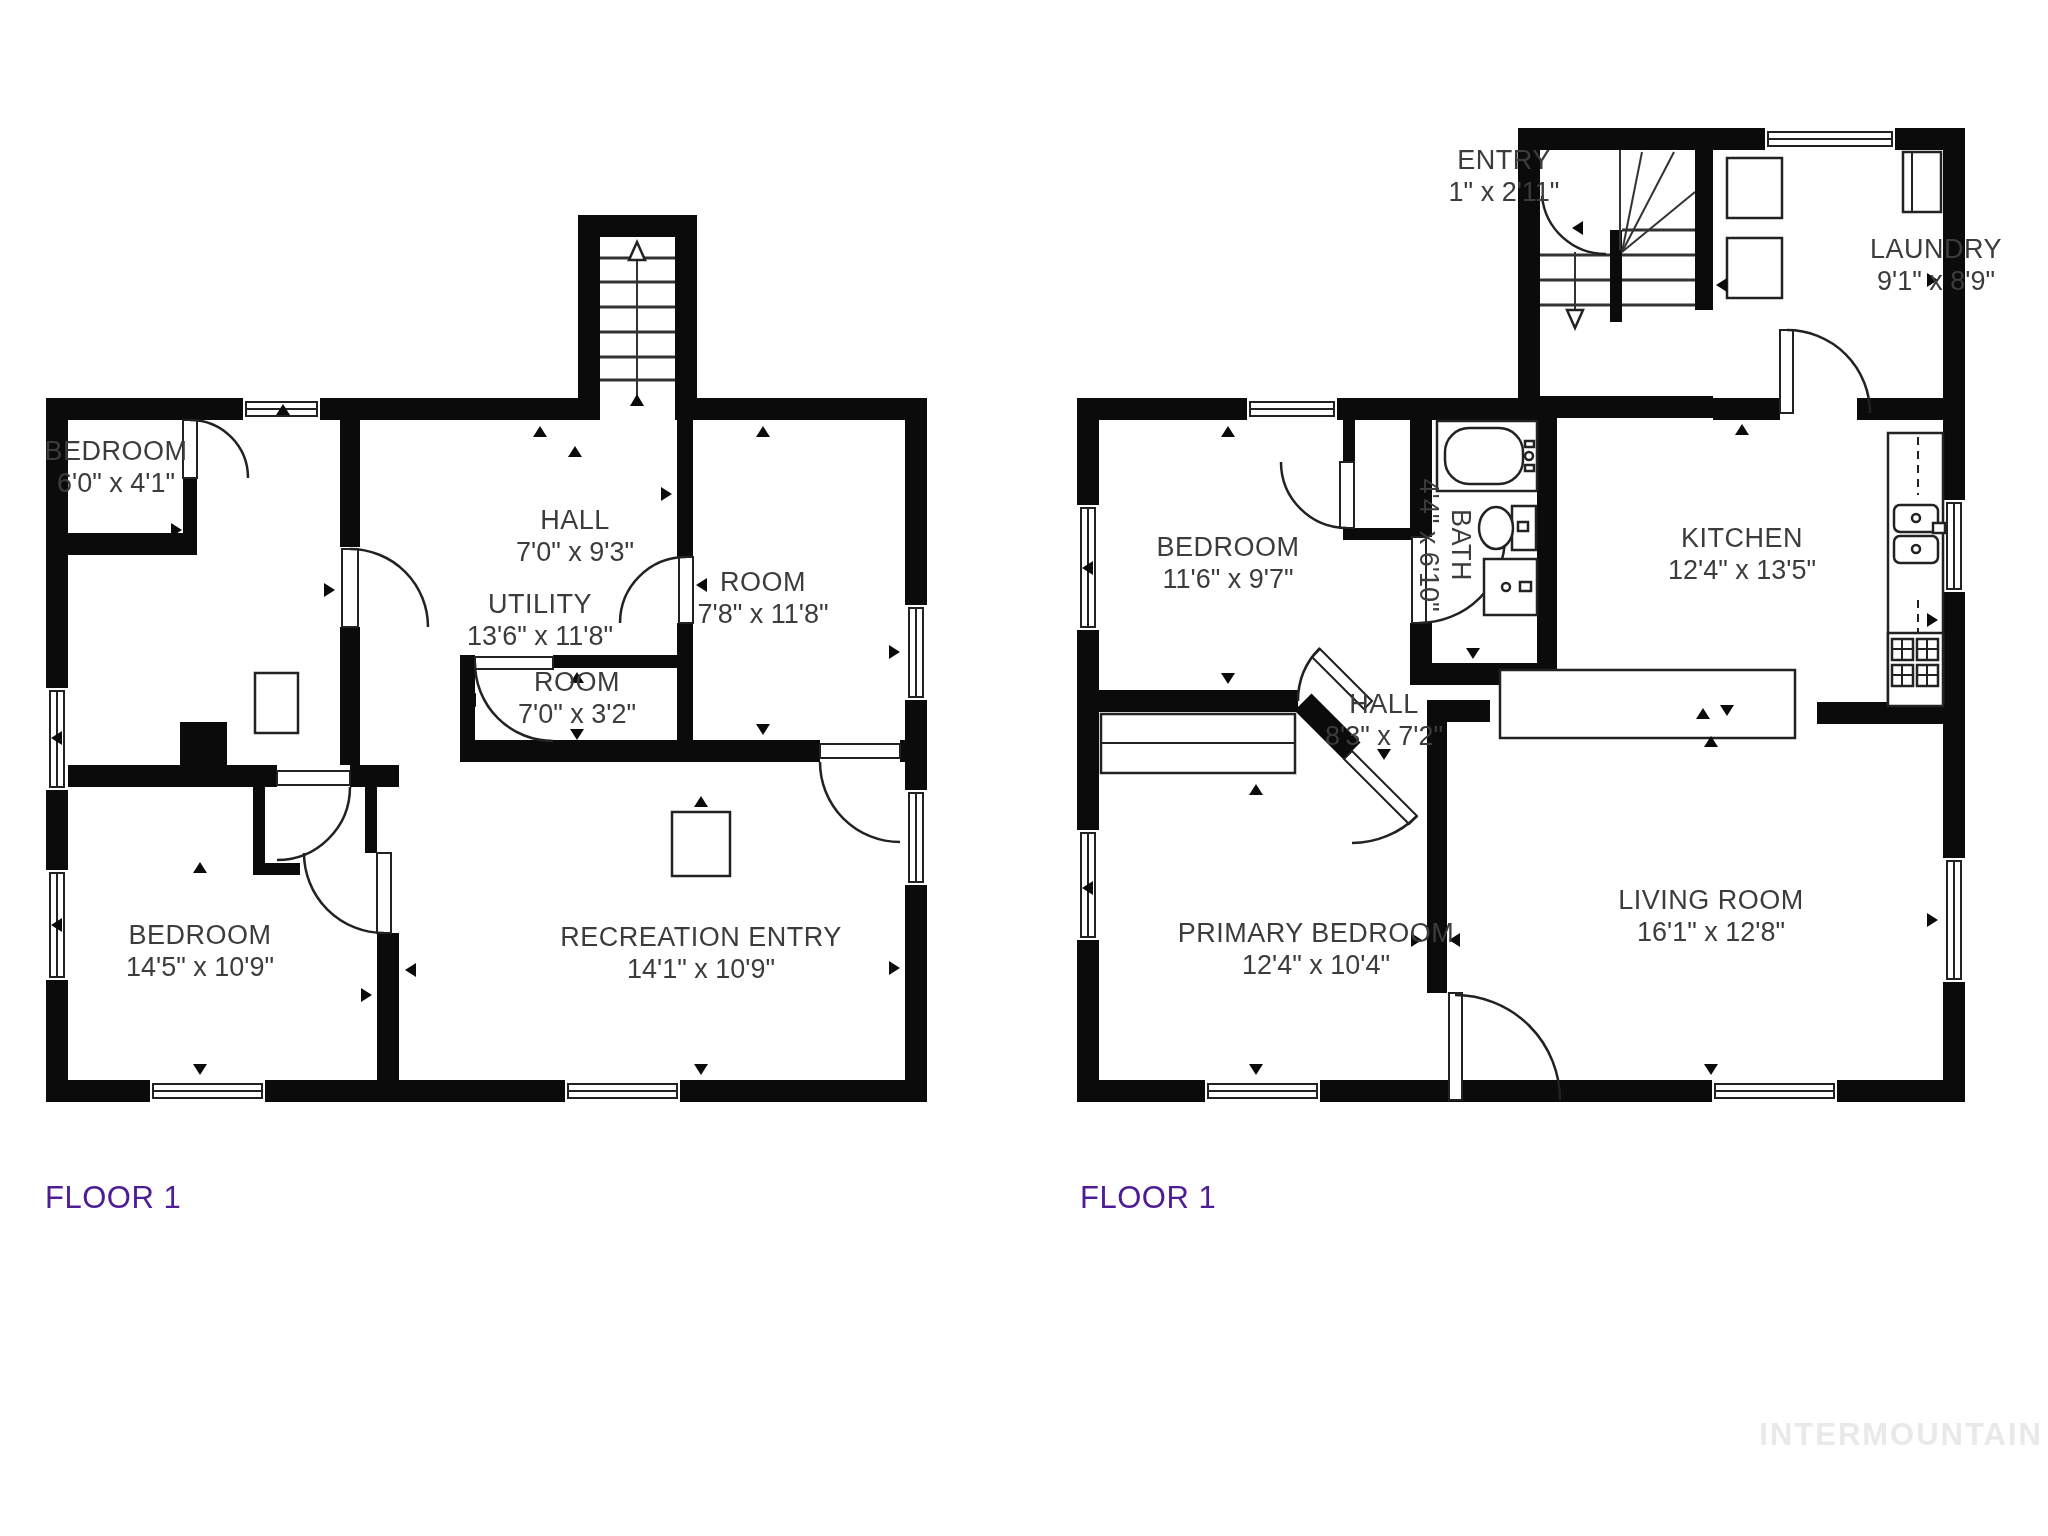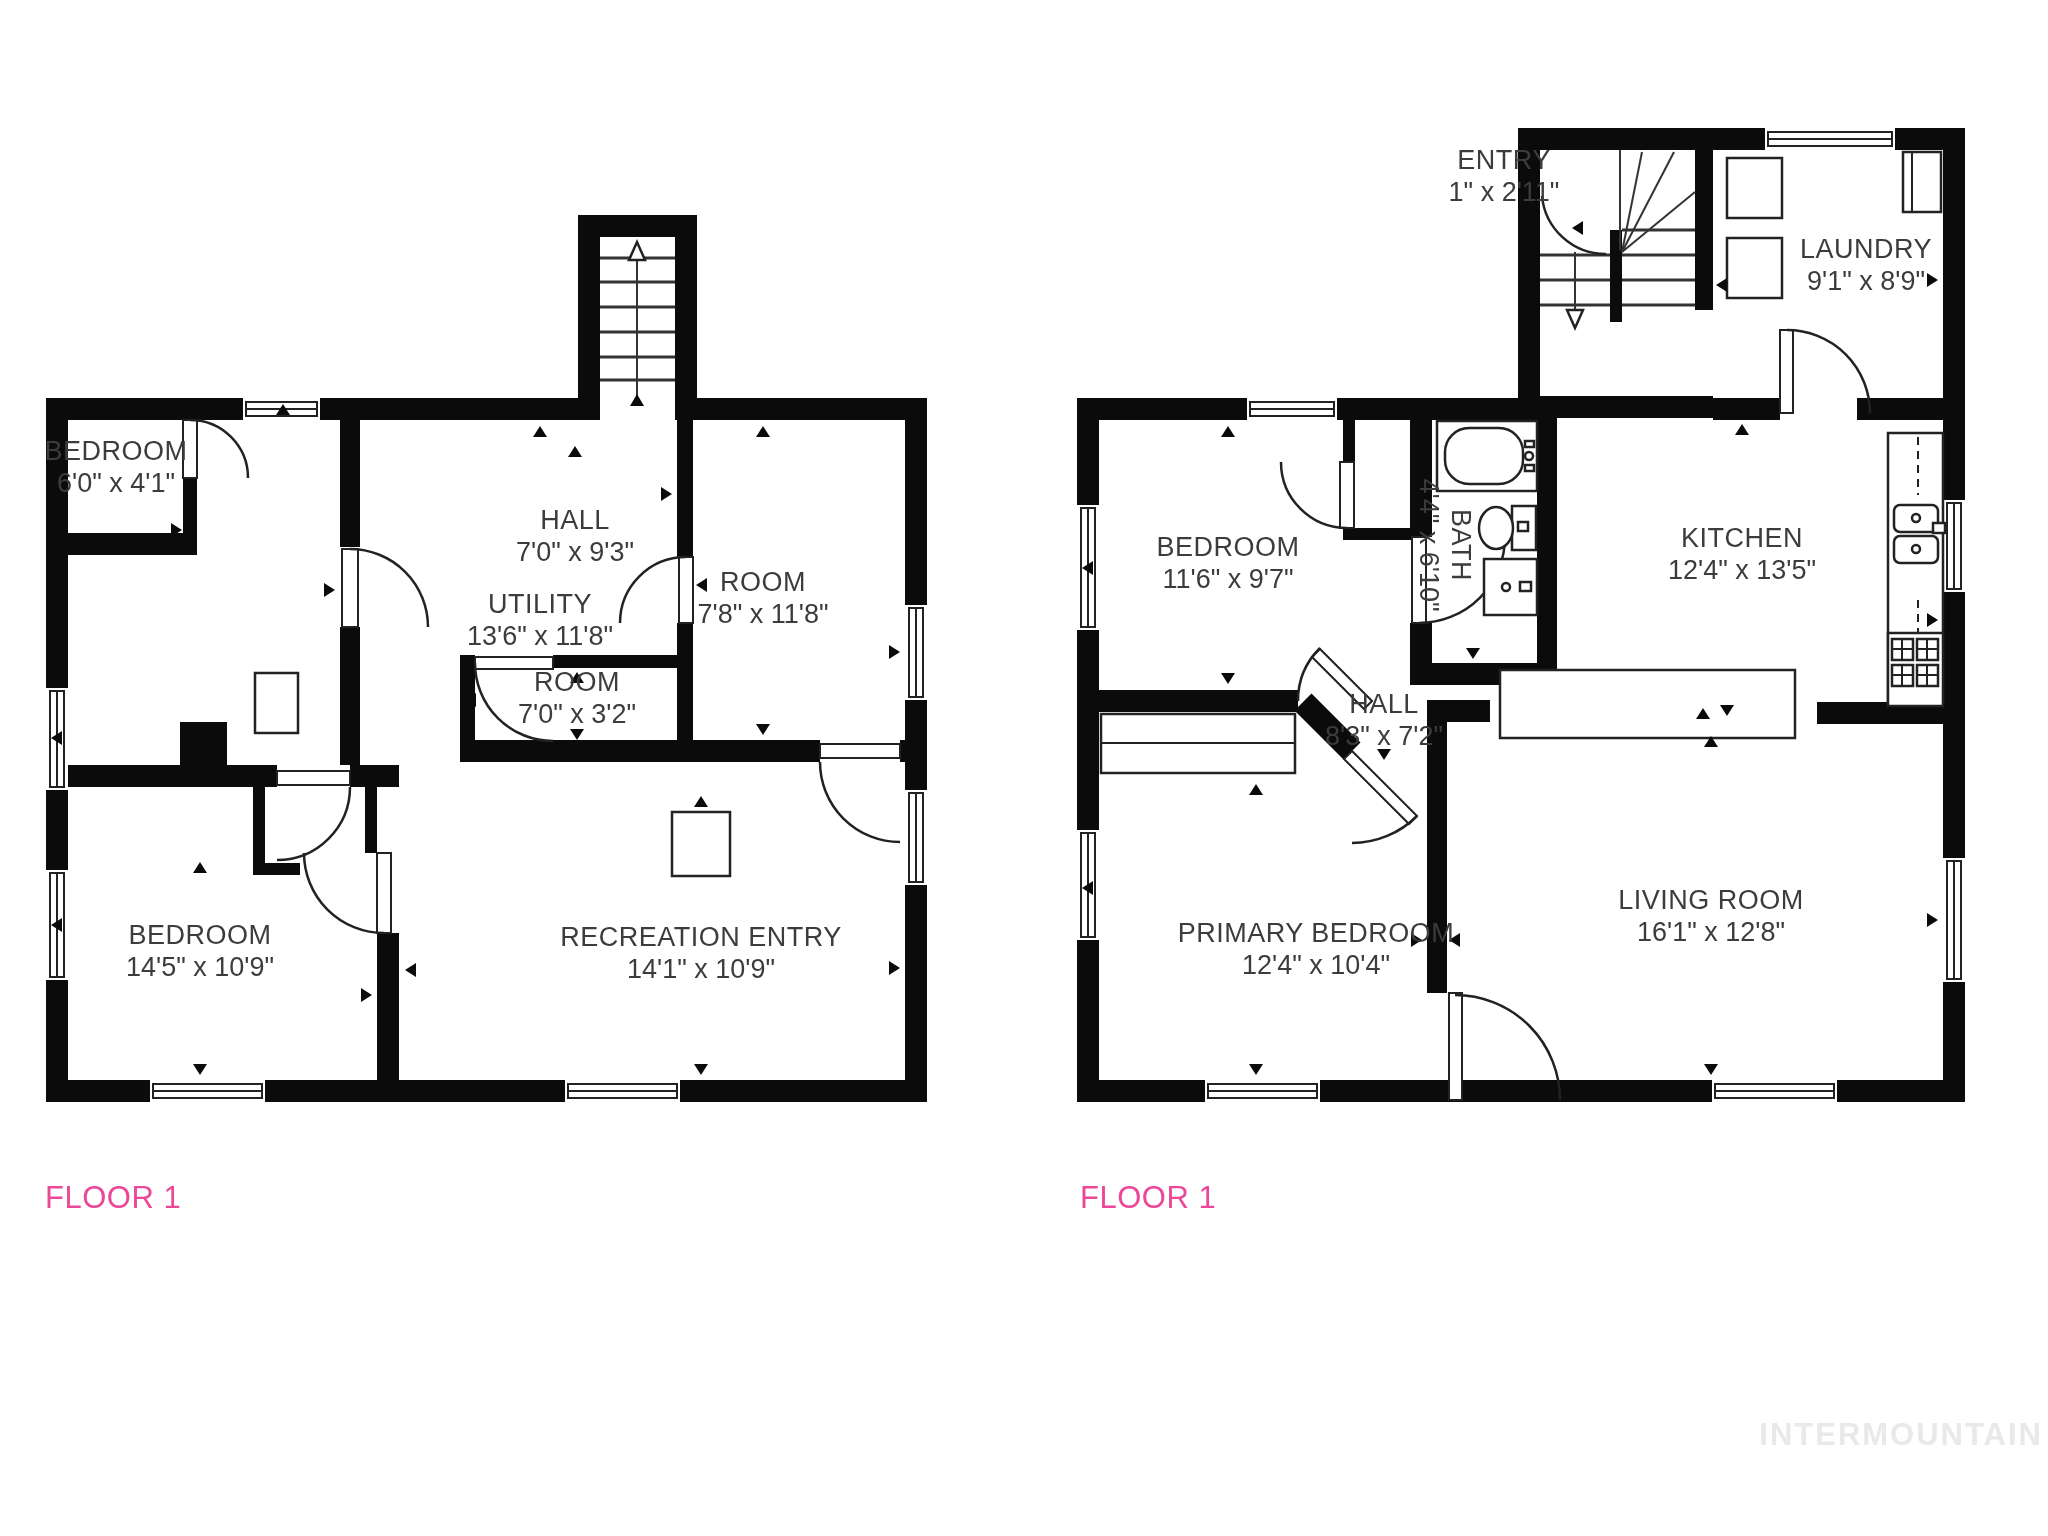--- a/index.html
+++ b/index.html
@@ -3,21 +3,21 @@
 <meta charset="utf-8">
 <style>
   html,body{margin:0;padding:0;}
   body{width:2048px;height:1536px;background:#ffffff;position:relative;overflow:hidden;
        font-family:"Liberation Sans", sans-serif;}
   #plan-svg{position:absolute;left:0;top:0;width:2048px;height:1536px;}
   .room-label{position:absolute;transform:translate(-50%,-50%);text-align:center;
       color:#3c3c3c;font-size:27px;line-height:32px;white-space:nowrap;}
   .room-label .rname{letter-spacing:.5px;}
   .room-label.rot{transform:translate(-50%,-50%) rotate(90deg);}
-  .floor-label{position:absolute;font-size:31px;color:#ec4899;letter-spacing:.5px;}
+  .floor-label{position:absolute;font-size:31px;color:#4c1d95;letter-spacing:.5px;}
   .watermark{position:absolute;font-size:31px;font-weight:bold;letter-spacing:2px;color:#e9e9e9;}
 </style>
 </head>
 <body>
 
 <svg id="plan-svg" viewBox="0 0 2048 1536" xmlns="http://www.w3.org/2000/svg">
 
   <g>
     <g fill="#0b0b0b">
       <rect x="46" y="398" width="554" height="22"></rect>
@@ -393,21 +393,21 @@
   </div>
 <div class="room-label" style="left:701px;top:953px">
     <div class="rname">RECREATION ENTRY</div>
     <div class="rdims">14'1" x 10'9"</div>
   </div>
 
 <div class="room-label" style="left:1504px;top:176px">
     <div class="rname">ENTRY</div>
     <div class="rdims">1" x 2'11"</div>
   </div>
-<div class="room-label" style="left:1866px;top:265px">
+<div class="room-label" style="left:1936px;top:265px">
     <div class="rname">LAUNDRY</div>
     <div class="rdims">9'1" x 8'9"</div>
   </div>
 <div class="room-label" style="left:1228px;top:563px">
     <div class="rname">BEDROOM</div>
     <div class="rdims">11'6" x 9'7"</div>
   </div>
 <div class="room-label rot" style="left:1445px;top:545px">
     <div class="rname">BATH</div>
     <div class="rdims">4'4" x 6'10"</div>

